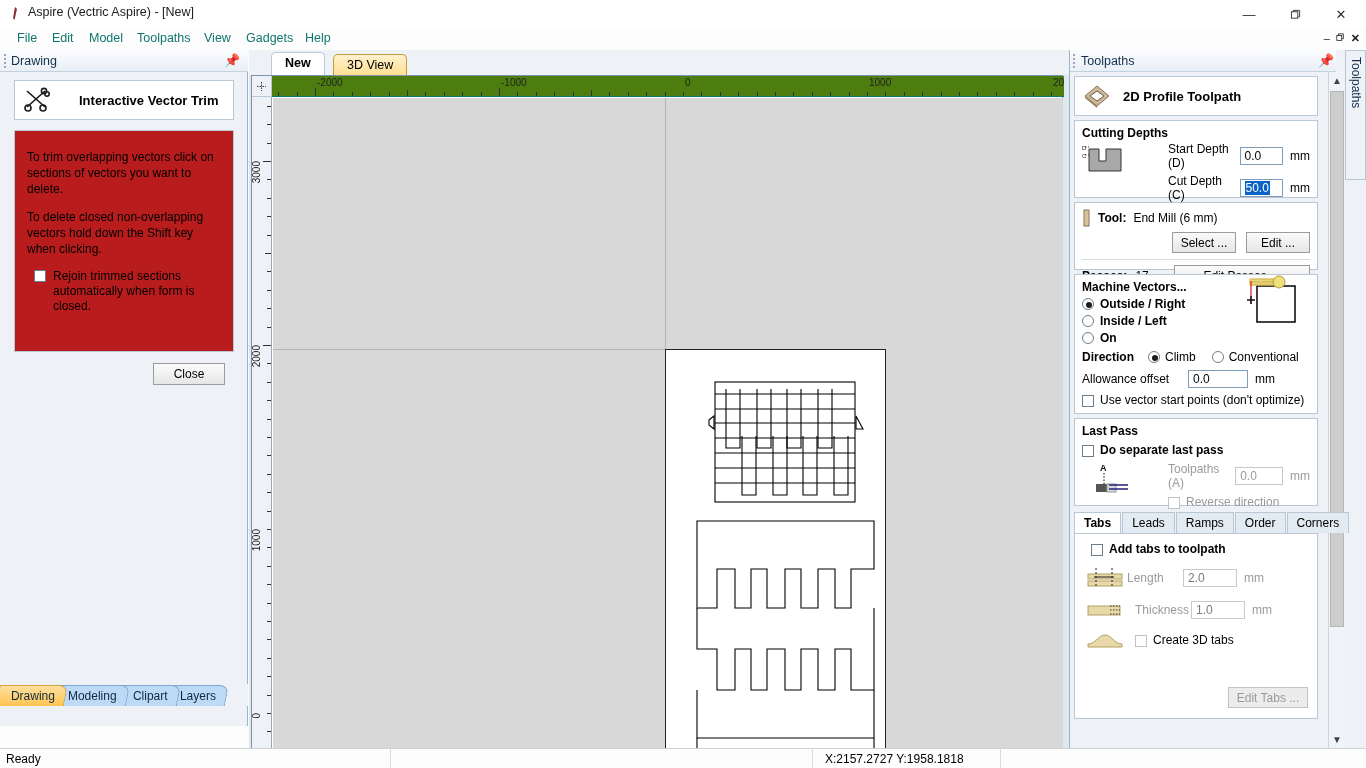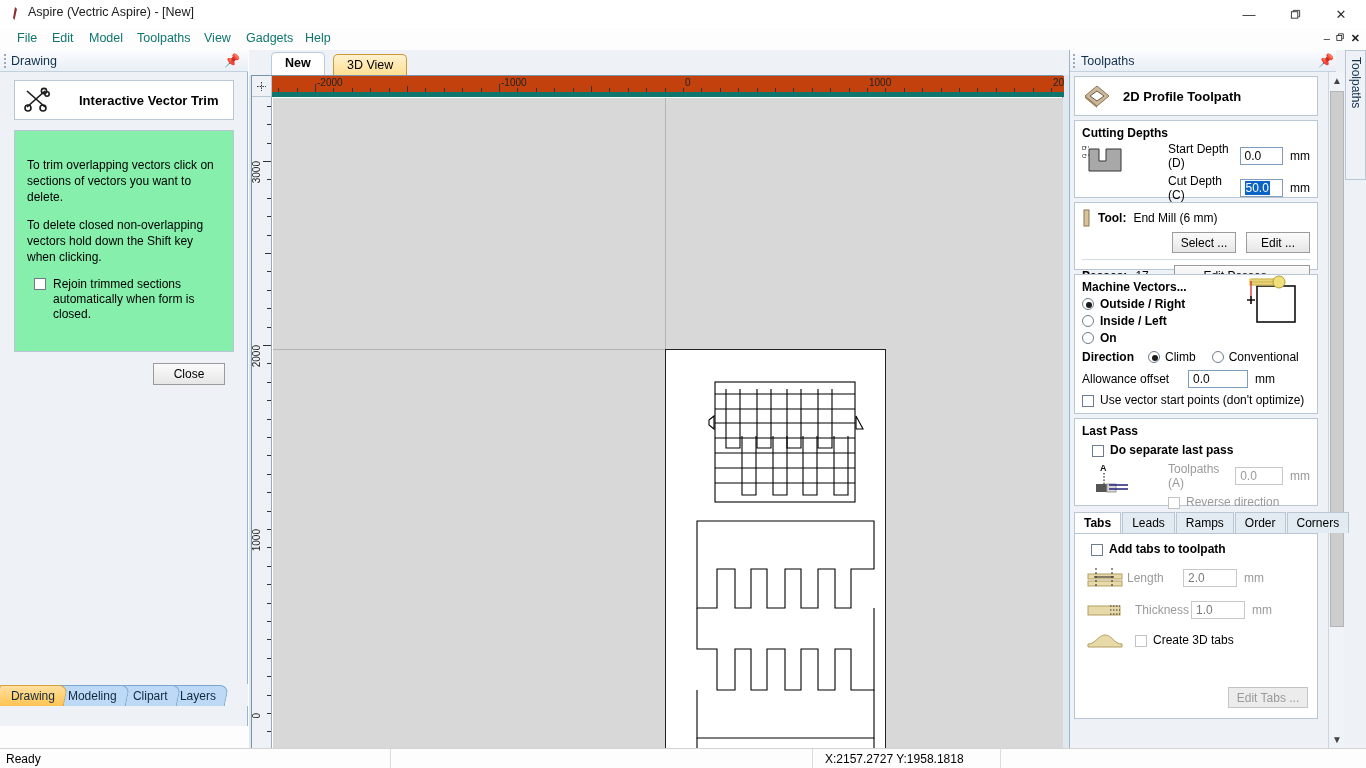--- a/index.html
+++ b/index.html
@@ -35,21 +35,21 @@
        background:repeating-linear-gradient(to bottom,#9aa8b8 0 2px, transparent 2px 4px); }
   .lp-title { position:absolute; left:11px; top:4px; font-size:12.5px; color:#12304d; }
   .pin-icon { position:absolute; right:7px; top:3px; font-size:13px; color:#33495f; transform:rotate(0deg); }
 
   .lp-cardtop { position:absolute; left:14px; top:30px; width:220px; height:40px;
        background:#fff; border:1px solid #b9c6d4; display:flex; align-items:center; }
   .trim-icon { width:34px; height:30px; margin-left:6px; flex:none; }
   .lp-cardtop-label { font-weight:bold; font-size:13px; margin-left:24px; }
 
   .lp-cardbody { position:absolute; left:14px; top:80px; width:220px; height:222px;
-       background:#86efac; border:1px solid #b9c6d4; padding:26px 12px; }
+       background:#b91c1c; border:1px solid #b9c6d4; padding:18px 12px; }
   .lp-p { font-size:12px; line-height:16px; margin-bottom:12px; }
   .lp-check { display:flex; align-items:flex-start; margin-top:4px; }
   .cbox { width:12px; height:12px; border:1px solid #6d7d8d; background:#fff; flex:none; margin-top:1px; position:relative; }
   .cbox.checked::after { content:""; position:absolute; left:2px; top:1px; width:5px; height:8px;
         border:solid #1c1c1c; border-width:0 2px 2px 0; transform:rotate(42deg); }
   .lp-check span { margin-left:7px; font-size:12px; line-height:15px; }
 
   .close-btn { position:absolute; left:153px; top:313px; width:72px; height:22px;
         background:linear-gradient(#fbfbfb,#e6e6e6); border:1px solid #9b9b9b;
         font-size:12px; display:flex; align-items:center; justify-content:center; }
@@ -67,21 +67,21 @@
   .viewtabs { position:absolute; left:0; top:0; width:820px; height:25px; background:#eef2f7; }
   .vtab { position:absolute; top:4px; height:21px; padding:3px 13px 0 13px; font-size:12.5px;
      border:1px solid #c99a33; border-bottom:none; background:linear-gradient(#fff2d0,#ffdf92);
      border-radius:5px 5px 0 0; }
   .vtab.active { background:#ffffff; border-color:#b8cadb; font-weight:bold; top:2px; height:23px; z-index:4; }
 
   .doc { position:absolute; left:2px; top:25px; width:812px; height:700px; background:#fff; border:1px solid #7a93ab; }
   .corner-box { position:absolute; left:0; top:0; width:20px; height:21px; background:#eef2f7; border-right:1px solid #b9c6d4; border-bottom:1px solid #b9c6d4; }
   .corner-box .cross { position:absolute; left:5px; top:6px; width:9px; height:9px; }
 
-  .hruler { position:absolute; left:20px; top:0; width:792px; height:21px; background:#c2410c; border-bottom:5px solid #0f766e; overflow:hidden; }
+  .hruler { position:absolute; left:20px; top:0; width:792px; height:21px; background:#4d7c0f; border-bottom:1px solid #0f766e; overflow:hidden; }
   .vruler { position:absolute; left:0; top:21px; width:20px; height:657px; background:#eef2f7; border-right:1px solid #9aa8b8; overflow:hidden; }
   .tick { position:absolute; bottom:0; width:1px; background:#333; }
   .vtick { position:absolute; right:0; height:1px; background:#333; }
   .rlabel { position:absolute; top:1px; font-size:10px; color:#222; }
   .vlabel { position:absolute; left:-1px; font-size:10px; color:#222;
       writing-mode:vertical-rl; transform:rotate(180deg); }
 
   .canvas { position:absolute; left:21px; top:22px; width:790px; height:656px; background:#d8d8d8; overflow:hidden; }
   .sheet { position:absolute; left:392px; top:251px; width:221px; height:447px; background:#fff; border:1px solid #222; }
   .guide-v { position:absolute; left:392px; top:0; width:1px; height:252px; background:#b4b4b4; }
@@ -483,21 +483,21 @@
           <span class="unit" style="margin-left:7px">mm</span>
         </div>
         <div class="row" style="margin-top:5px">
           <span class="cbox"></span>
           <span style="margin-left:6px">Use vector start points (don't optimize)</span>
         </div>
       </div>
 
       <div class="grp" style="height:88px; padding:5px 7px;">
         <div class="grp-title">Last Pass</div>
-        <div class="row" style="margin-top:5px;margin-left:10px">
+        <div class="row" style="margin-top:5px;">
           <span class="cbox"></span>
           <span style="margin-left:6px;font-weight:bold">Do separate last pass</span>
         </div>
         <svg width="40" height="36" style="position:absolute;left:20px;top:42px" viewBox="0 0 40 36">
           <text x="5" y="10" font-size="9" font-weight="bold" fill="#111">A</text>
           <path d="M9 12 V24" stroke="#111" stroke-dasharray="1.6 1.6"></path>
           <rect x="1" y="23" width="11" height="8" fill="#555"></rect>
           <rect x="12" y="23" width="9" height="8" fill="#d8d8d8" stroke="#999"></rect>
           <path d="M14 24 h19 M14 28 h19" stroke="#20207a" stroke-width="1.6"></path>
         </svg>

